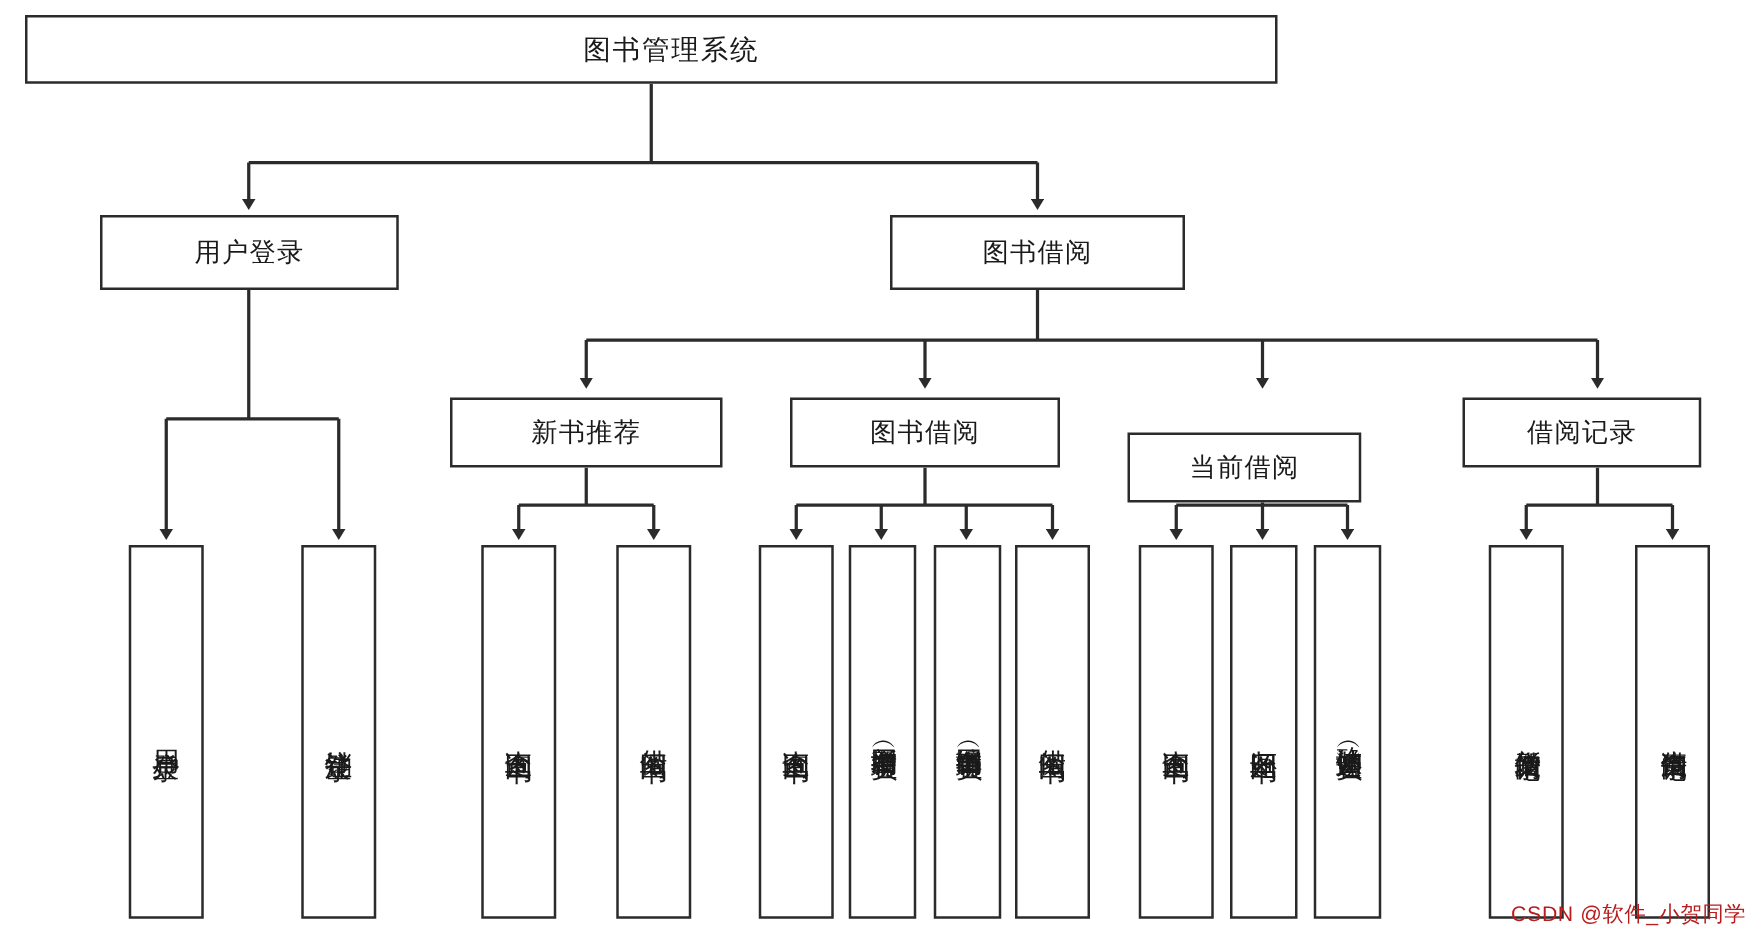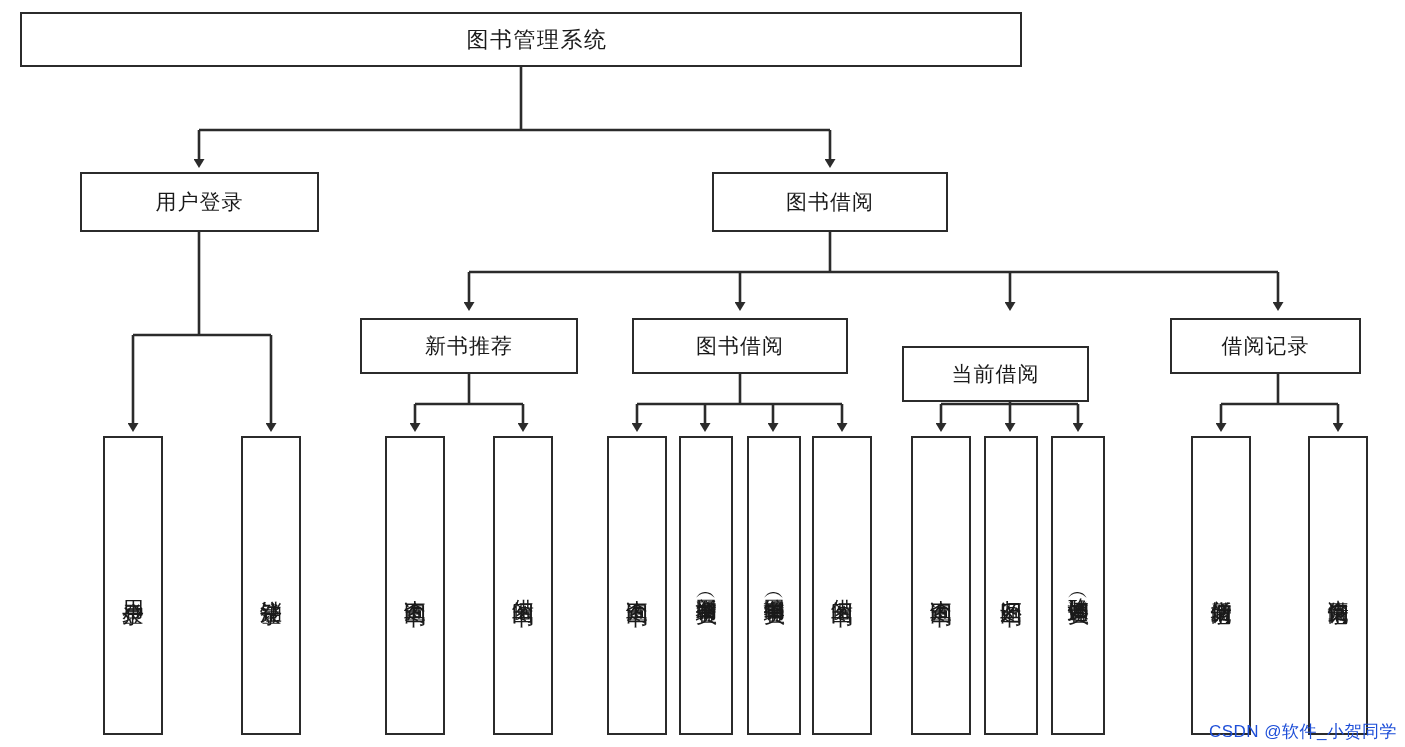--- a/index.html
+++ b/index.html
@@ -60,21 +60,21 @@
   }
   .node.leaf.tall .vtext {
     font-size: 21px;
     letter-spacing: 1px;
   }
   .watermark {
     position: absolute;
     right: 8px;
     bottom: 4px;
     font-size: 17px;
-    color: #1d4ed8;
+    color: #b91c1c;
     letter-spacing: 0.5px;
     z-index: 5;
     white-space: nowrap;
   }
 </style>
 </head>
 <body>
 
 <div id="canvas">
 

